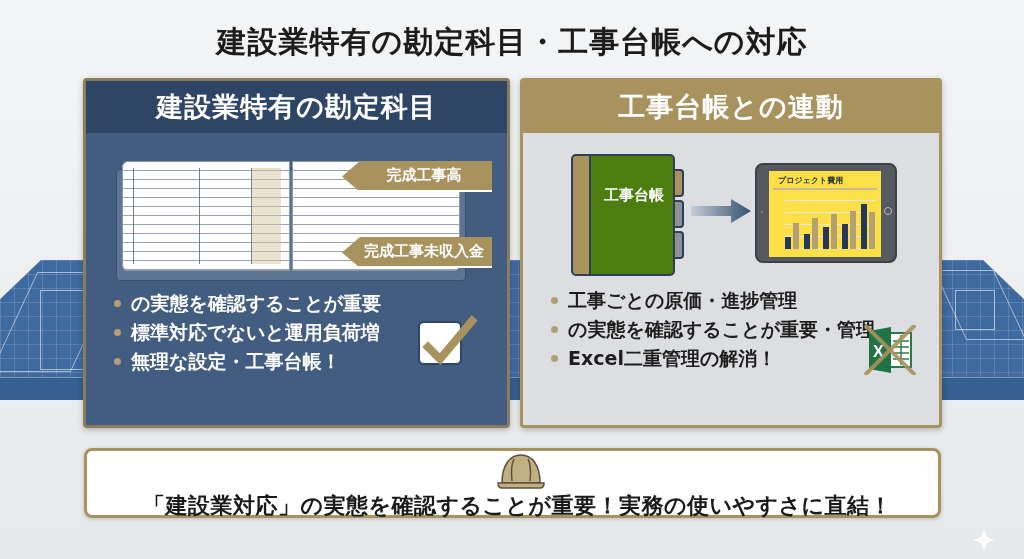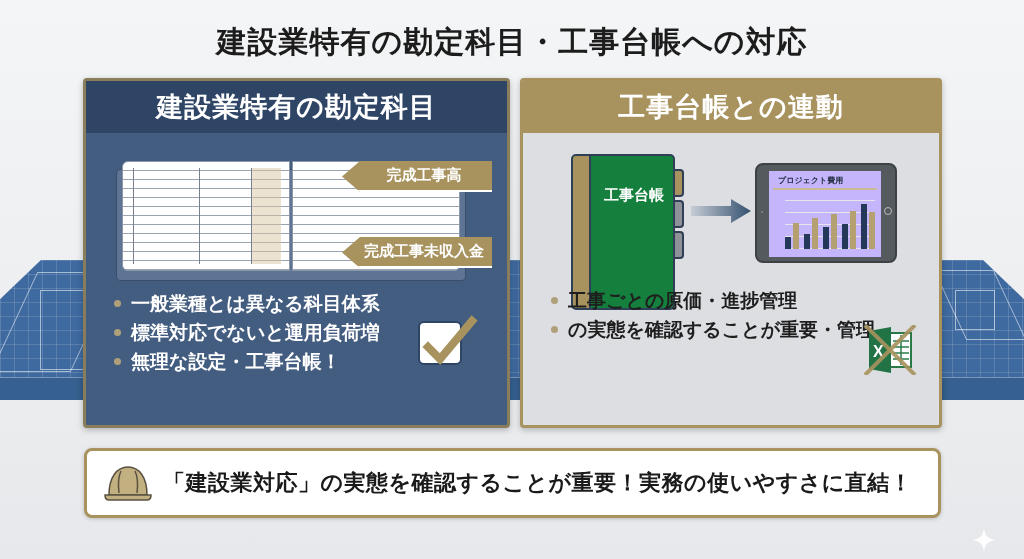--- a/index.html
+++ b/index.html
@@ -90,22 +90,22 @@
     .panel-right .bullets { left: 28px; top: 205px; }
 
     .checkbox {
       position: absolute; left: 332px; top: 240px; width: 44px; height: 44px;
       background: #ffffff; border: 2px solid #2e4566; border-radius: 6px;
     }
     .checkbox svg { position: absolute; left: 0; top: -12px; }
 
     
     .binder {
-      position: absolute; left: 48px; top: 73px; width: 104px; height: 156px;
-      background: #15803d; border: 2px solid #2f3f55; border-radius: 5px;
+      position: absolute; left: 48px; top: 73px; width: 104px; height: 122px;
+      background: #4d7c0f; border: 2px solid #2f3f55; border-radius: 5px;
     }
     .binder-spine {
       position: absolute; left: 0; top: 0; bottom: 0; width: 18px; background: #a8935f;
       border-right: 2px solid #2f3f55; border-radius: 3px 0 0 3px;
     }
     .binder-title {
       position: absolute; left: 22px; right: 0; top: 30px; text-align: center;
       color: #ffffff; font-weight: bold; font-size: 15px;
     }
     .binder-tab {
@@ -115,21 +115,21 @@
 
     .arrow {
       position: absolute; left: 168px; top: 118px; width: 60px; height: 24px;
     }
 
     .tablet {
       position: absolute; left: 232px; top: 82px; width: 142px; height: 100px;
       background: #555a5f; border-radius: 8px; border: 2px solid #3d4145;
     }
     .tablet-screen {
-      position: absolute; left: 12px; top: 6px; width: 112px; height: 86px; background: #c4b5fd;
+      position: absolute; left: 12px; top: 6px; width: 112px; height: 86px; background: #fde047;
     }
     .tablet-title {
       font-size: 8px; font-weight: bold; color: #1e2a3a; padding: 4px 5px 2px;
       border-bottom: 2px solid #c8bb96; margin: 0 4px;
     }
     .tablet-home {
       position: absolute; right: 3px; top: 42px; width: 8px; height: 8px;
       border-radius: 50%; border: 1px solid #bbbbbb;
     }
     .tablet-cam { position: absolute; left: 4px; top: 46px; width: 2px; height: 2px; background: #888; border-radius: 50%; }
@@ -142,21 +142,21 @@
     .bar { width: 6px; }
 
     .excel {
       position: absolute; left: 340px; top: 244px; width: 54px; height: 50px;
     }
 
     .callout {
       position: absolute; left: 84px; top: 448px; width: 857px; height: 70px;
       background: #ffffff; border: 3px solid #a8935f; border-radius: 8px;
       box-shadow: 0 1px 4px rgba(0,0,0,0.2);
-      display: flex; align-items: center;
+      display: flex; align-items: center; flex-direction: column;
     }
     .helmet { margin-left: 16px; width: 50px; height: 40px; flex: none; }
     .callout-text {
       margin-left: 10px; font-size: 22px; font-weight: bold; color: #1a1a1a; letter-spacing: 0.5px;
       white-space: nowrap;
     }
 
     .sparkle { position: absolute; left: 972px; top: 528px; width: 24px; height: 24px; }
   </style>
 </head>
@@ -184,21 +184,21 @@
           <div class="shade"></div>
       </div>
       <div class="page page-right"></div>
       <div class="tag" style="top:2px;">完成工事高</div>
       <div class="tag" style="top:78px;">完成工事未収入金</div>
     </div>
 
     <ul class="bullets">
       <li>
           <span class="dot"></span>
-          <span>一般業種とは異なる科目体系</span>
+          <span>の実態を確認することが重要</span>
         </li>
       <li>
           <span class="dot"></span>
           <span>標準対応でないと運用負荷増</span>
         </li>
       <li>
           <span class="dot"></span>
           <span>無理な設定・工事台帳！</span>
         </li>
     </ul>
@@ -262,20 +262,24 @@
     </div>
 
     <ul class="bullets">
       <li>
           <span class="dot"></span>
           <span>工事ごとの原価・進捗管理</span>
         </li>
       <li>
           <span class="dot"></span>
           <span>の実態を確認することが重要・管理</span>
+        </li>
+      <li>
+          <span class="dot"></span>
+          <span>Excel二重管理の解消！</span>
         </li>
     </ul>
 
     <svg class="excel" viewBox="0 0 54 50">
       <rect x="20" y="8" width="28" height="34" fill="#ffffff" stroke="#2a7a47" stroke-width="2"></rect>
       <g stroke="#2a7a47" stroke-width="1.5">
         <line x1="30" y1="16" x2="46" y2="16"></line>
           <line x1="30" y1="22" x2="46" y2="22"></line>
         <line x1="30" y1="28" x2="46" y2="28"></line>
           <line x1="30" y1="34" x2="46" y2="34"></line>

